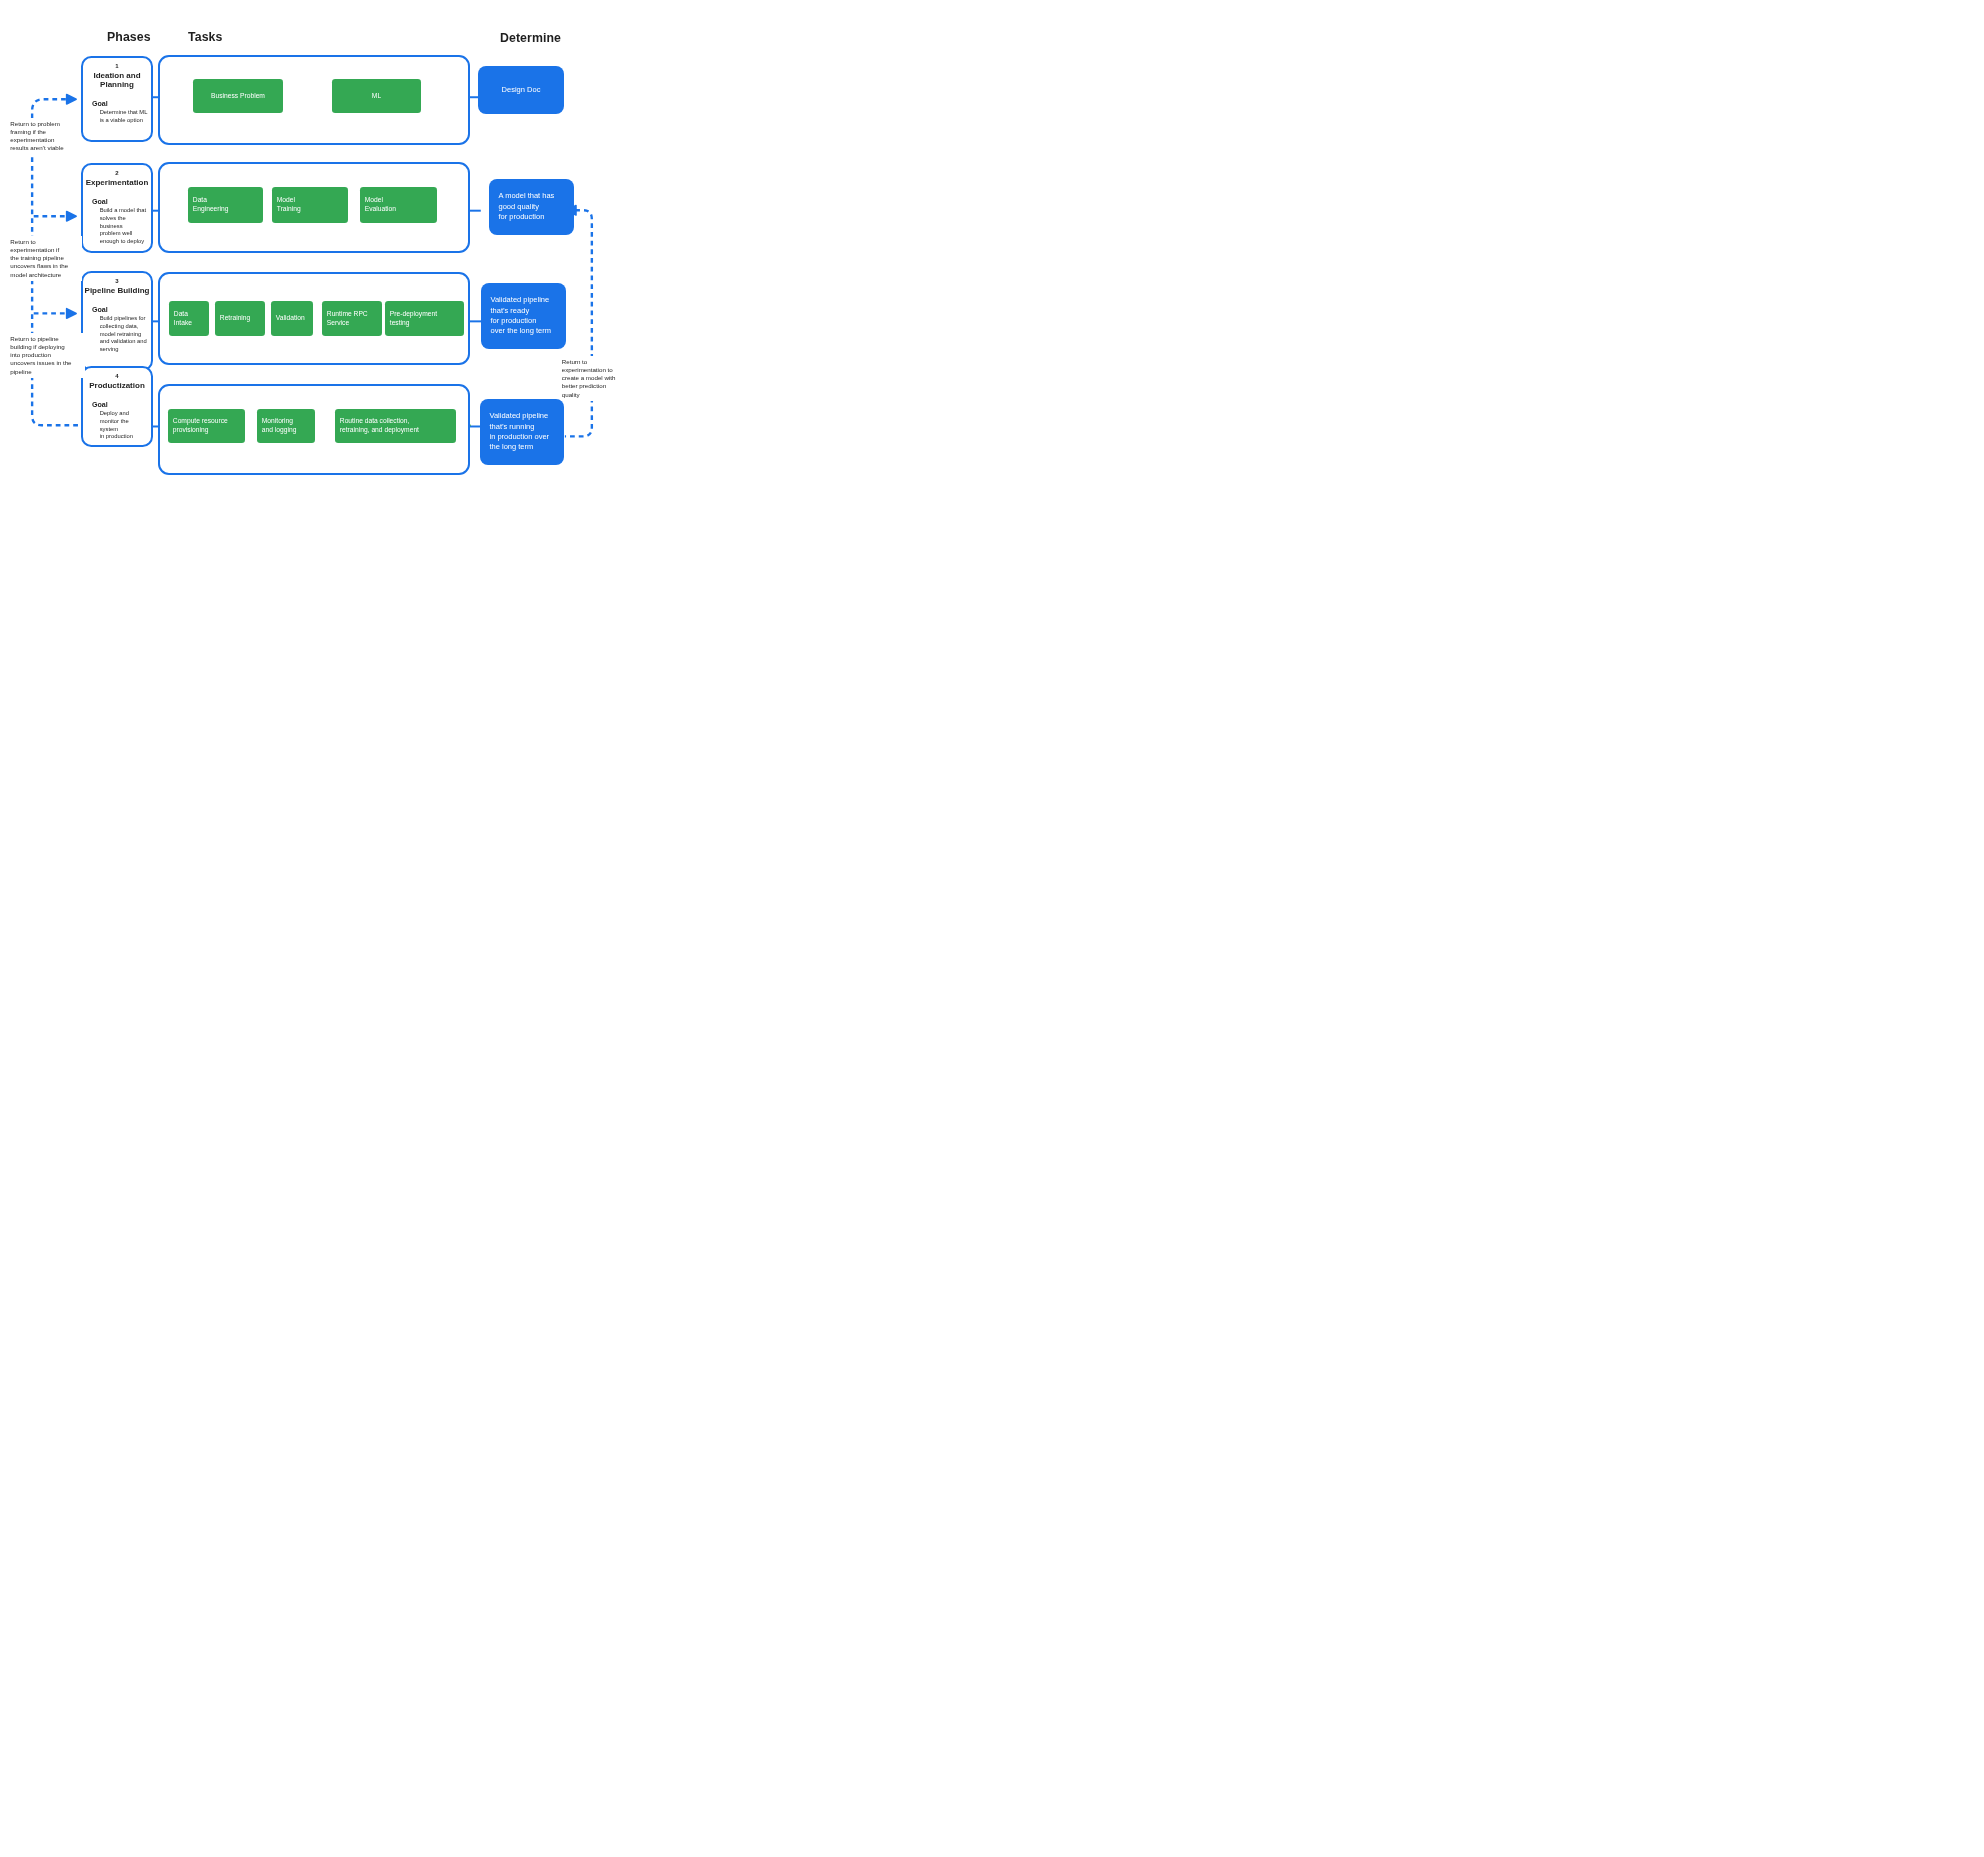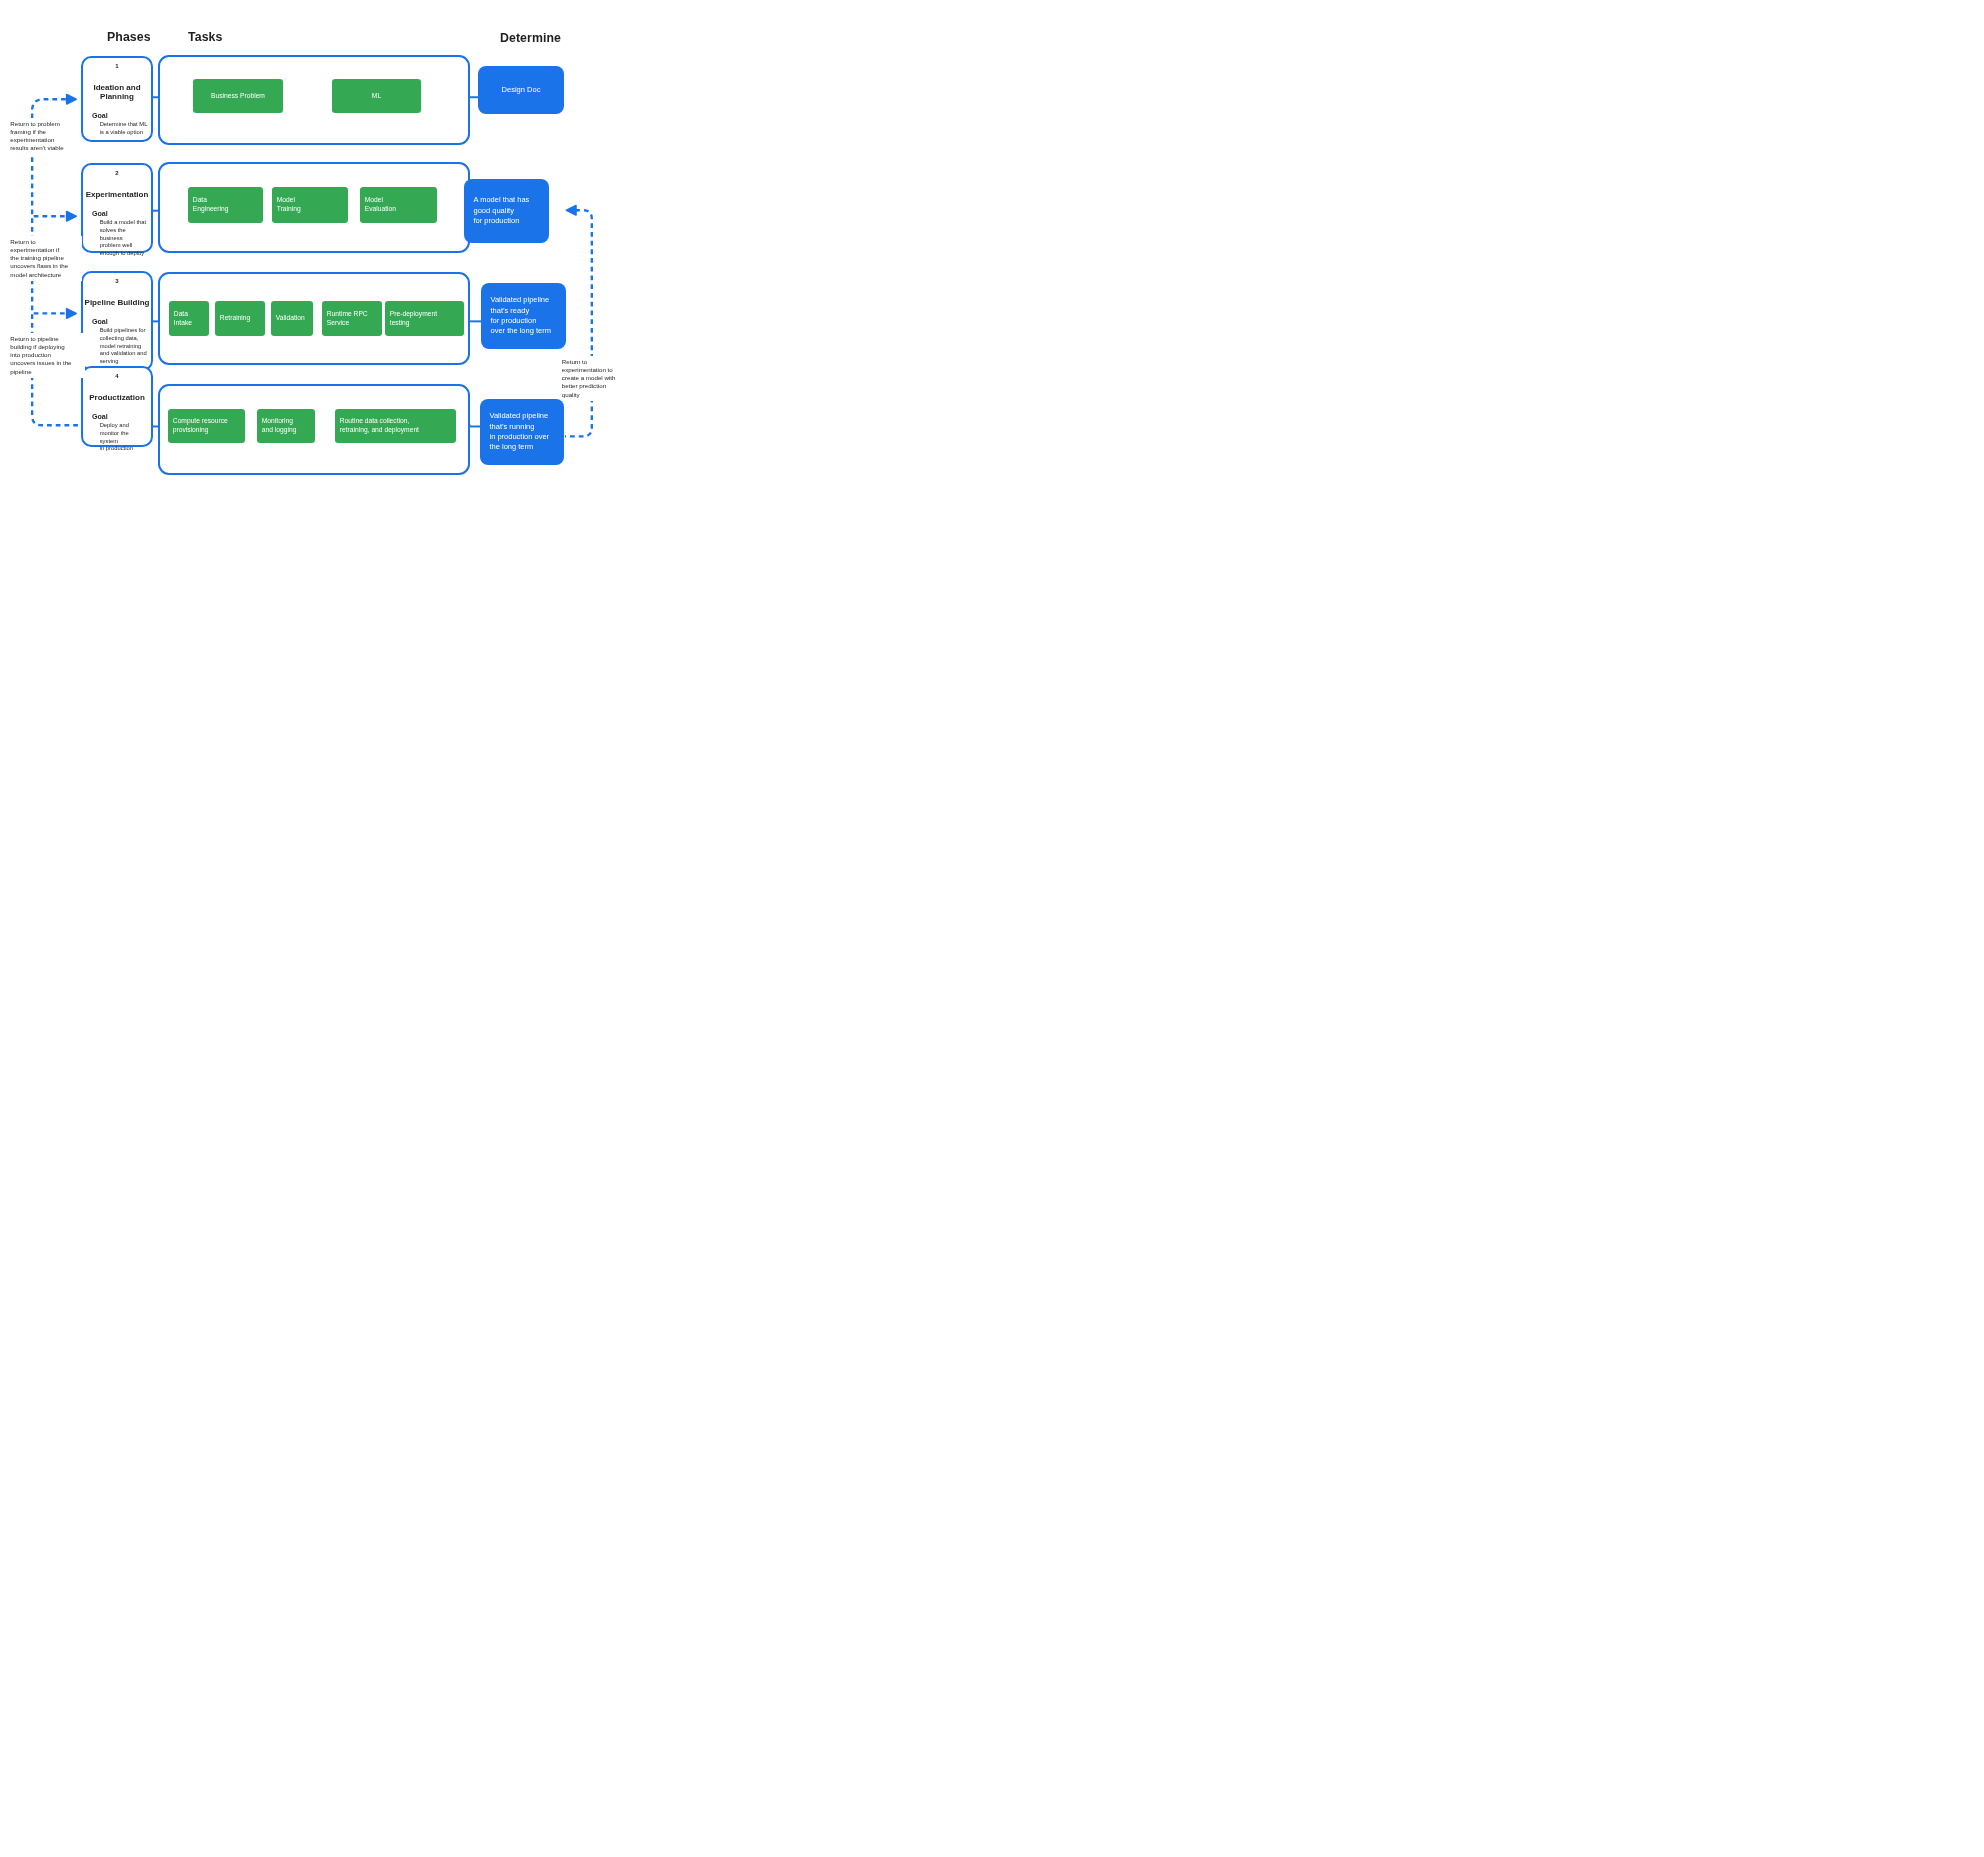--- a/index.html
+++ b/index.html
@@ -29,21 +29,21 @@
     position:absolute;z-index:1;
     font-size:12.3px;font-weight:700;color:var(--text);
     letter-spacing:0.1px;white-space:nowrap;margin-left:28px;
   }
   .phase{
     position:absolute;z-index:1;left:81px;width:72px;
     background:#fff;border:2px solid var(--blue);border-radius:10.3px;
     box-sizing:border-box;
   }
   .pnum{margin-top:4.8px;text-align:center;font-size:6px;font-weight:700;}
-  .ptitle{margin-top:14px;text-align:center;font-size:8px;font-weight:700;line-height:1.2;}
+  .ptitle{margin-top:2px;text-align:center;font-size:8px;font-weight:700;line-height:1.2;}
   .plabel{margin-top:10.3px;padding-left:9px;font-size:7.1px;font-weight:700;}
   .pgoal{margin-top:1.2px;padding-left:16.7px;padding-right:2.4px;font-size:5.8px;line-height:1.35;white-space:pre-line;}
 
   .tc{
     position:absolute;z-index:1;left:158px;width:312px;
     background:#fff;border:2px solid var(--blue);border-radius:11px;
     box-sizing:border-box;
   }
   .task{
     position:absolute;z-index:2;
@@ -182,21 +182,21 @@
 testing</div>
 
   <div class="task" style="left:168px;top:409px;width:77px;height:34px;">Compute resource
 provisioning</div>
   <div class="task" style="left:257px;top:409px;width:58px;height:34px;">Monitoring
 and logging</div>
   <div class="task" style="left:335px;top:409px;width:121px;height:34px;">Routine data collection,
 retraining, and deployment</div>
 
   <div class="outcome o-center" style="left:478px;top:66px;width:86px;height:48px;">Design Doc</div>
-  <div class="outcome" style="left:464px;top:179px;width:85px;height:64px;">A model that has
+  <div class="outcome" style="left:489px;top:179px;width:85px;height:56px;">A model that has
 good quality
 for production</div>
   <div class="outcome" style="left:481px;top:283px;width:85px;height:66px;">Validated pipeline
 that’s ready
 for production
 over the long term</div>
   <div class="outcome" style="left:480px;top:399px;width:84px;height:66px;">Validated pipeline
 that’s running
 in production over
 the long term</div>

